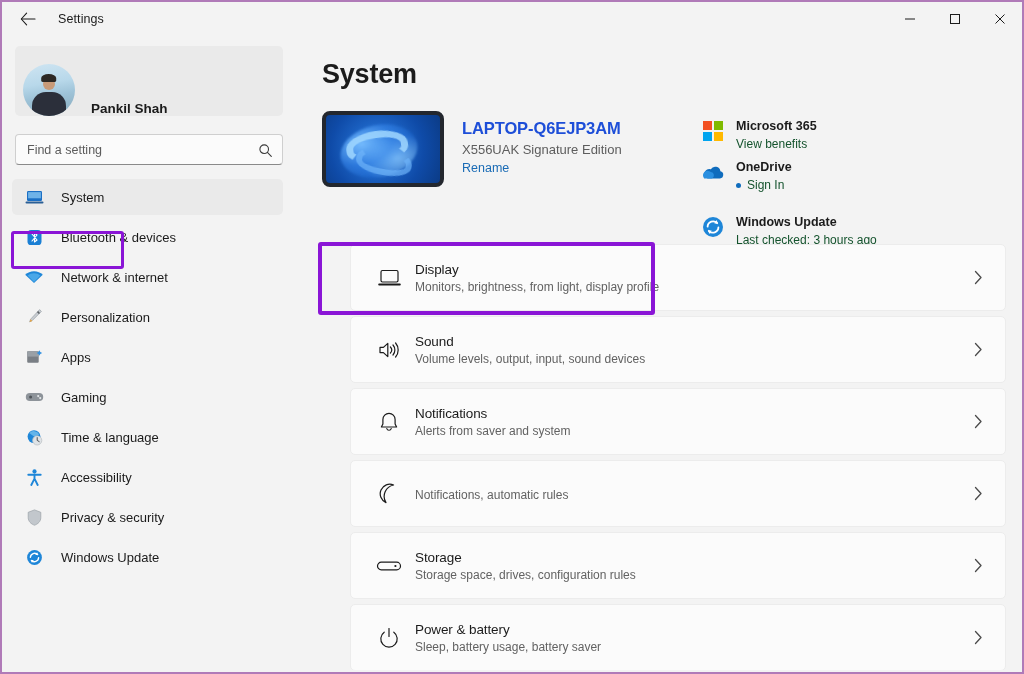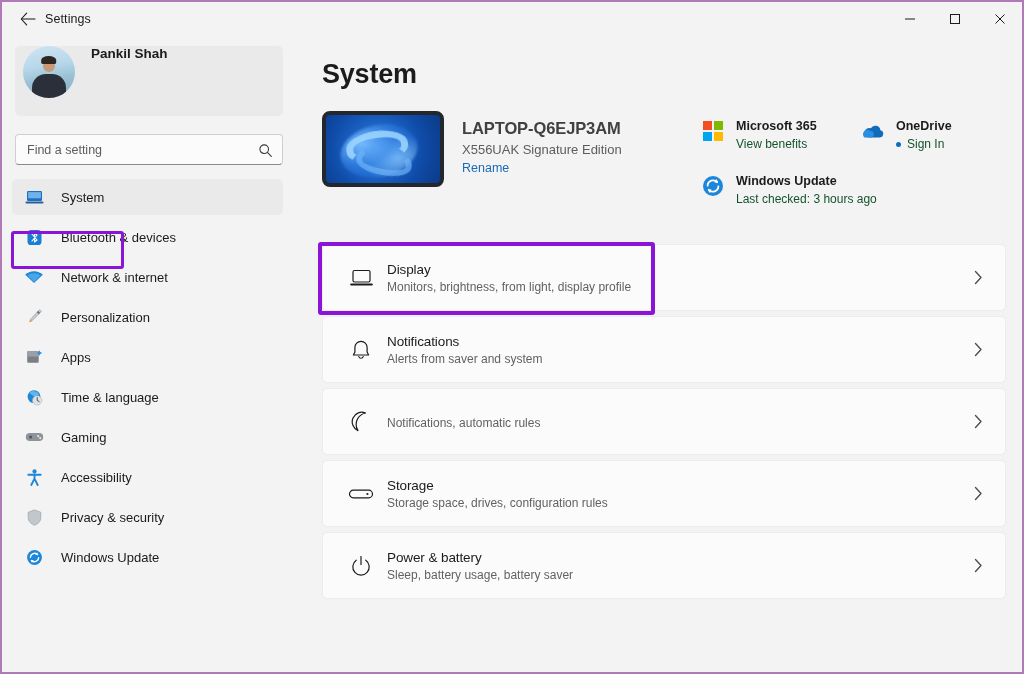--- a/index.html
+++ b/index.html
@@ -34,21 +34,21 @@
     width: 34px; height: 30px;
     margin-left: 9px;
     display: flex; align-items: center; justify-content: center;
     border-radius: 4px;
     cursor: pointer;
   }
   .back-btn svg { display: block; }
   .titlebar-title {
     font-size: 12.5px;
     color: #1b1b1b;
-    margin-left: 0;
+    margin-left: 13px;
     letter-spacing: .1px;
   }
   .win-controls {
     position: absolute;
     right: 0; top: 0;
     height: 33px;
     display: flex;
   }
   .win-btn {
     width: 45px; height: 33px;
@@ -64,21 +64,21 @@
     bottom: 2px;
     background: #f3f3f3;
     padding: 0;
   }
   .account-card {
     margin: 11px 19px 0 11px;
     height: 70px;
     background: #eaeaea;
     border-radius: 5px;
     display: flex;
-    align-items: flex-start;
+    align-items: flex-end;
     padding-left: 8px;
     cursor: pointer;
   }
   .avatar {
     width: 52px; height: 52px;
     border-radius: 50%;
     overflow: hidden;
     flex: none;
     background: linear-gradient(170deg,#cfe5f2 0%,#b8d8ea 38%,#9ec3d8 60%,#86a8ba 100%);
     position: relative;
@@ -237,21 +237,21 @@
     transform: rotate(10deg);
     filter: blur(.6px);
   }
   .device-info {
     margin-left: 18px;
     padding-top: 8px;
   }
   .device-name {
     font-size: 16.5px;
     font-weight: bold;
-    color: #404040;
+    color: #1d4ed8;
     letter-spacing: -.1px;
   }
   .device-sub {
     font-size: 13px;
     color: #5d5d5d;
     margin-top: 4px;
   }
   .device-rename {
     font-size: 12.5px;
     color: #1a6bb5;
@@ -260,21 +260,21 @@
     display: inline-block;
   }
 
   
   .info-cards {
     position: absolute;
     right: 14px;
     top: 78px;
     width: 310px;
   }
-  .info-row { display: flex; }
+  .info-row { display: flex; flex-direction: column; }
   .info-card {
     display: flex;
     align-items: flex-start;
     cursor: pointer;
     padding: 3px 4px;
     border-radius: 4px;
   }
   .info-card .ic {
     width: 26px; height: 26px;
     flex: none;
@@ -322,20 +322,21 @@
     height: 67px;
     background: #fbfbfb;
     border: 1px solid #ececec;
     border-radius: 5px;
     display: flex;
     align-items: center;
     margin-bottom: 5px;
     padding: 0 14px 0 12px;
     cursor: pointer;
     position: relative;
+    margin-left: 28px;
   }
   .setting-icon {
     width: 52px;
     flex: none;
     display: flex; align-items: center; justify-content: center;
     color: #1b1b1b;
   }
   .setting-text { flex: 1; }
   .setting-title {
     font-size: 13.5px;
@@ -472,40 +473,40 @@
             <rect x="1.2" y="2.2" width="11.5" height="5.4" fill="#9aa0a6"></rect>
             <path d="M13.4 1.2 L14.3 3.1 L16.2 4 L14.3 4.9 L13.4 6.8 L12.5 4.9 L10.6 4 L12.5 3.1 Z" fill="#2f8fe0"></path>
           </svg>
         </span>
         <span class="nav-label">Apps</span>
       </div>
 
 
       <div class="nav-item">
         <span class="nav-icon">
+          <svg width="19" height="12" viewBox="0 0 19 12">
+            <rect x="0.8" y="2" width="17.4" height="8" rx="4" fill="#8d9399"></rect>
+            <circle cx="5.6" cy="6" r="1.5" fill="#4e5459"></circle>
+            <circle cx="13.2" cy="5.1" r="1.1" fill="#e4e8ea"></circle>
+            <circle cx="15.2" cy="7.1" r="1.1" fill="#e4e8ea"></circle>
+          </svg>
+        </span>
+        <span class="nav-label">Gaming</span>
+      </div>
+
+      <div class="nav-item">
+        <span class="nav-icon">
           <svg width="17" height="17" viewBox="0 0 17 17">
             <circle cx="8" cy="7.6" r="6.4" fill="#1e86d8"></circle>
             <path d="M3.2 4 A6.4 6.4 0 0 1 13.4 5.4 L8 7.6 Z" fill="#63b4ea"></path>
             <circle cx="11.2" cy="11.4" r="4.6" fill="#dfe3e6" stroke="#b7bdc2" stroke-width="0.7"></circle>
             <path d="M11.2 8.6 L11.2 11.4 L13.2 12.6" stroke="#4a4f54" stroke-width="1" fill="none" stroke-linecap="round"></path>
           </svg>
         </span>
         <span class="nav-label">Time &amp; language</span>
-      </div>
-
-      <div class="nav-item">
-        <span class="nav-icon">
-          <svg width="19" height="12" viewBox="0 0 19 12">
-            <rect x="0.8" y="2" width="17.4" height="8" rx="4" fill="#8d9399"></rect>
-            <circle cx="5.6" cy="6" r="1.5" fill="#4e5459"></circle>
-            <circle cx="13.2" cy="5.1" r="1.1" fill="#e4e8ea"></circle>
-            <circle cx="15.2" cy="7.1" r="1.1" fill="#e4e8ea"></circle>
-          </svg>
-        </span>
-        <span class="nav-label">Gaming</span>
       </div>
 
       <div class="nav-item">
         <span class="nav-icon">
           <svg width="15" height="17" viewBox="0 0 15 17">
             <circle cx="7.5" cy="2.4" r="2.1" fill="#1e86d8"></circle>
             <path d="M1.3 5.8 L13.7 5.8" stroke="#1e86d8" stroke-width="1.9" stroke-linecap="round"></path>
             <path d="M7.5 5.4 L7.5 10.2 M7.5 9.6 L4.3 16 M7.5 9.6 L10.7 16" stroke="#1e86d8" stroke-width="1.9" stroke-linecap="round" fill="none"></path>
           </svg>
         </span>
@@ -619,20 +620,39 @@
           <span class="setting-title" style="display:block">Display</span>
           <span class="setting-sub" style="display:block">Monitors, brightness, from light, display profile</span>
         </span>
         <span class="chev">
           <svg width="9" height="15" viewBox="0 0 9 15">
               <path d="M1.5 1.5 L7 7.5 L1.5 13.5" stroke="#4a4a4a" stroke-width="1.3" fill="none" stroke-linecap="round" stroke-linejoin="round"></path>
             </svg>
         </span>
       </div>
 
+      <div class="setting-item">
+        <span class="setting-icon">
+          <svg width="24" height="20" viewBox="0 0 24 20">
+            <path d="M3 7.4 H6.4 L10.8 3.4 V16.6 L6.4 12.6 H3 Z" stroke="#1b1b1b" stroke-width="1.2" fill="none" stroke-linejoin="round"></path>
+            <path d="M13.4 7 A4.4 4.4 0 0 1 13.4 13" stroke="#1b1b1b" stroke-width="1.2" fill="none" stroke-linecap="round"></path>
+            <path d="M16 5 A7.6 7.6 0 0 1 16 15" stroke="#1b1b1b" stroke-width="1.2" fill="none" stroke-linecap="round"></path>
+            <path d="M18.6 3 A10.8 10.8 0 0 1 18.6 17" stroke="#1b1b1b" stroke-width="1.2" fill="none" stroke-linecap="round"></path>
+          </svg>
+        </span>
+        <span class="setting-text">
+          <span class="setting-title" style="display:block">Sound</span>
+          <span class="setting-sub" style="display:block">Volume levels, output, input, sound devices</span>
+        </span>
+        <span class="chev">
+          <svg width="9" height="15" viewBox="0 0 9 15">
+              <path d="M1.5 1.5 L7 7.5 L1.5 13.5" stroke="#4a4a4a" stroke-width="1.3" fill="none" stroke-linecap="round" stroke-linejoin="round"></path>
+            </svg>
+        </span>
+      </div>
 
       <div class="setting-item">
         <span class="setting-icon">
           <svg width="20" height="22" viewBox="0 0 20 22">
             <path d="M10 2.4 A6.1 6.1 0 0 1 16.1 8.5 V13 L17.6 16 H2.4 L3.9 13 V8.5 A6.1 6.1 0 0 1 10 2.4 Z" stroke="#1b1b1b" stroke-width="1.2" fill="none" stroke-linejoin="round"></path>
             <path d="M7.8 17.6 A2.3 2.3 0 0 0 12.2 17.6" stroke="#1b1b1b" stroke-width="1.2" fill="none" stroke-linecap="round"></path>
           </svg>
         </span>
         <span class="setting-text">
           <span class="setting-title" style="display:block">Notifications</span>

